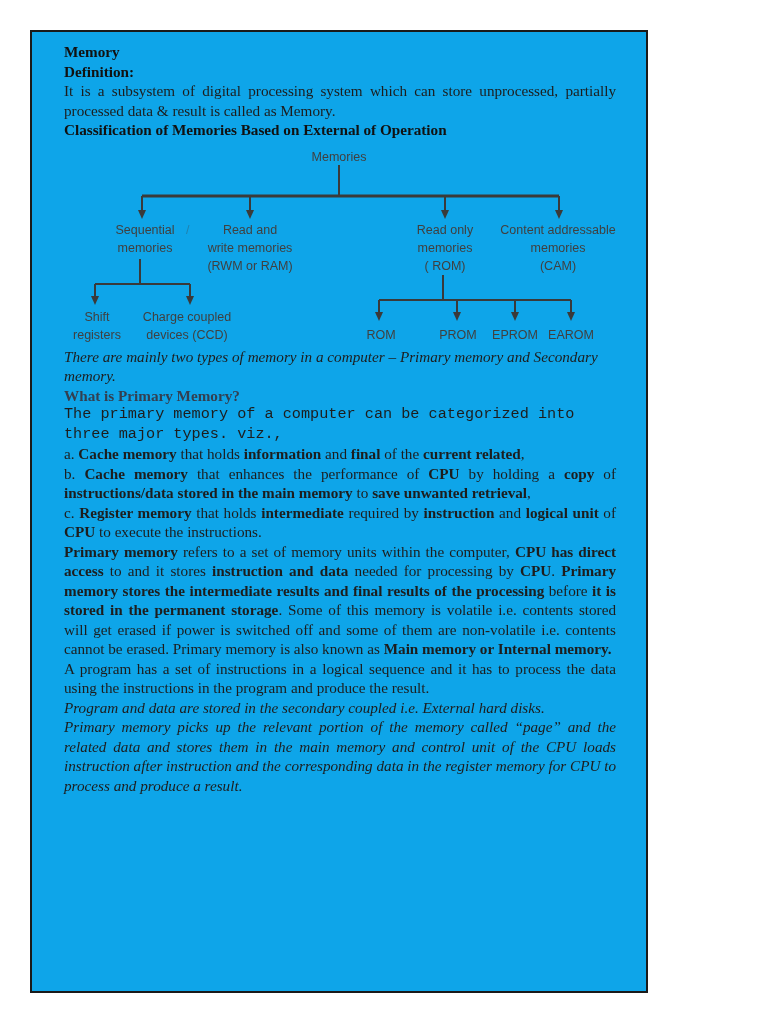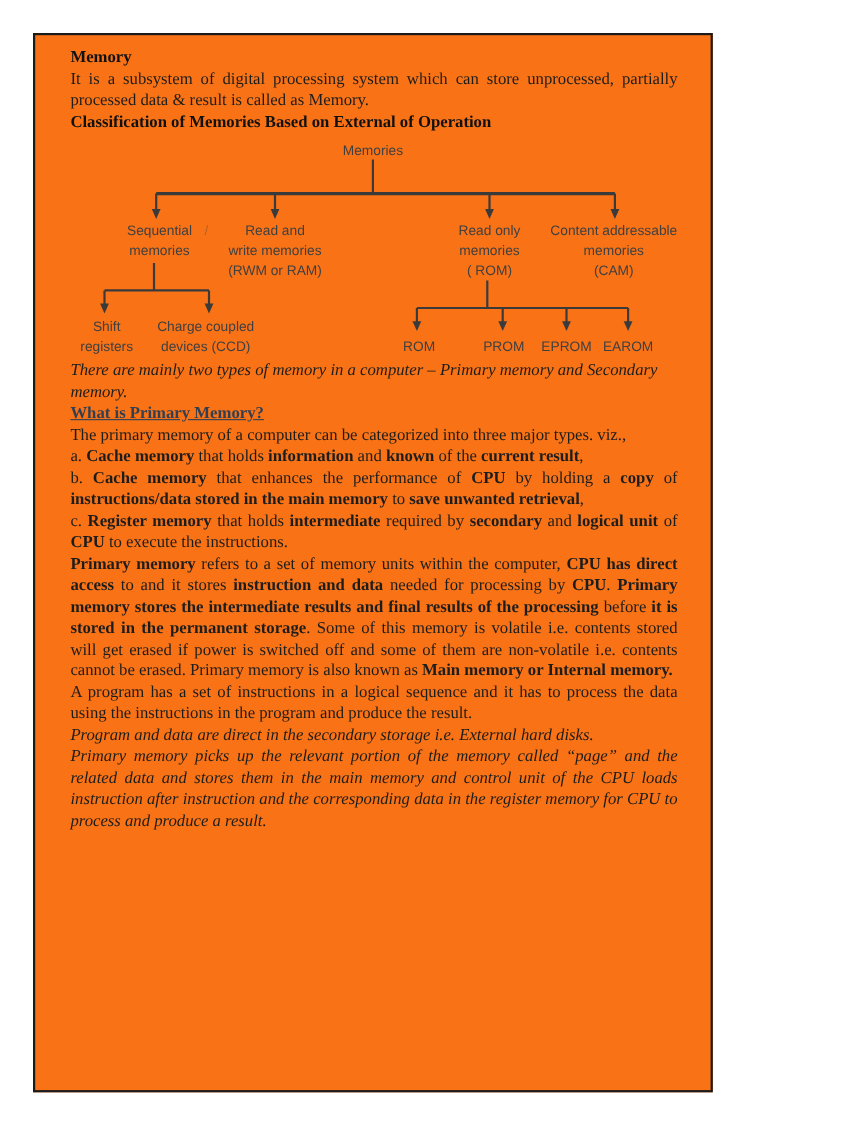--- a/index.html
+++ b/index.html
@@ -11,38 +11,38 @@
     overflow: hidden;
   }
   .page-frame {
     position: absolute;
     left: 30px;
     top: 30px;
     width: 618px;
     height: 963px;
     border: 2px solid #1a1a1a;
     box-sizing: border-box;
-    background: #f97316;
+    background: #0ea5e9;
   }
   .content {
     padding: 10px 30px 0 32px;
     font-family: "Liberation Serif", serif;
     font-size: 15.2px;
     line-height: 19.5px;
     color: #1d1d1d;
   }
   .content p { margin: 0; }
   .h {
     font-weight: bold;
     color: #111111;
   }
-  .h.accent { color: #333f50; text-decoration: underline; }
+  .h.accent { color: #333f50; }
   .just { text-align: justify; }
   .mt-blank   { margin-top: 15px; }
-  .mt-small   { margin-top: 6px;  }
+  .mt-small   { margin-top: 6px; font-family: Liberation Mono, monospace;  }
   .mt-para    { margin-top: 12px; }
   .mt-para-lg { margin-top: 17px; font-style: italic; }
   .diagram {
     display: block;
     margin-top: 5px;
   }
   .diagram text {
     font-family: "Liberation Sans", sans-serif;
     font-size: 12.5px;
     fill: #404040;
@@ -59,20 +59,21 @@
   }
   .slash-artifact { opacity: 0.35; }
 </style>
 </head>
 <body>
 
 <div class="page-frame">
   <div class="content">
 
     <p class="h">Memory</p>
+    <p class="h">Definition:</p>
     <p class="just">It is a subsystem of digital processing system which can store unprocessed, partially processed data &amp; result is called as Memory.</p>
 
     <p class="h mt-blank">Classification of Memories Based on External of Operation</p>
 
     <svg class="diagram" width="648" height="202" viewBox="0 0 648 202" xmlns="http://www.w3.org/2000/svg">
 
       <text x="275" y="16" text-anchor="middle">Memories</text>
 
       <g>
         <line x1="275" y1="20" x2="275" y2="51"></line>
@@ -137,26 +138,26 @@
         <text x="451" y="194" text-anchor="middle">EPROM</text>
         <text x="507" y="194" text-anchor="middle">EAROM</text>
       </g>
     </svg>
 
     <p class="mt-para-lg">There are mainly two types of memory in a computer – Primary memory and Secondary memory.</p>
 
     <p class="h accent mt-blank">What is Primary Memory?</p>
 
     <p class="mt-small">The primary memory of a computer can be categorized into three major types. viz.,</p>
-    <p class="just">a. <b>Cache memory</b> that holds <b>information</b> and <b>known</b> of the <b>current result</b>,</p>
+    <p class="just">a. <b>Cache memory</b> that holds <b>information</b> and <b>final</b> of the <b>current related</b>,</p>
     <p class="just">b. <b>Cache memory</b> that enhances the performance of <b>CPU</b> by holding a <b>copy</b> of <b>instructions/data stored in the main memory</b> to <b>save unwanted retrieval</b>,</p>
-    <p class="just">c. <b>Register memory</b> that holds <b>intermediate</b> required by <b>secondary</b> and <b>logical unit</b> of <b>CPU</b> to execute the instructions.</p>
+    <p class="just">c. <b>Register memory</b> that holds <b>intermediate</b> required by <b>instruction</b> and <b>logical unit</b> of <b>CPU</b> to execute the instructions.</p>
 
     <p class="just mt-para"><b>Primary memory</b> refers to a set of memory units within the computer, <b>CPU has direct access</b> to and it stores <b>instruction and data</b> needed for processing by <b>CPU</b>. <b>Primary memory stores the intermediate results and final results of the processing</b> before <b>it is stored in the permanent storage</b>.  Some of this memory is volatile i.e. contents stored will get erased if power is switched off and some of them are non-volatile i.e. contents cannot be erased. Primary memory is also known as <b>Main memory or Internal memory.</b></p>
 
     <p class="just mt-para">A program has a set of instructions in a logical sequence and it has to process the data using the instructions in the program and produce the result.</p>
 
-    <p class="mt-para-lg">Program and data are direct in the secondary storage i.e. External hard disks.</p>
+    <p class="mt-para-lg">Program and data are stored in the secondary coupled i.e. External hard disks.</p>
 
     <p class="just mt-para-lg">Primary memory picks up the relevant portion of the memory called “page” and the related data and stores them in the main memory and control unit of the CPU loads instruction after instruction and the corresponding data in the register memory for CPU to process and produce a result.</p>
 
   </div>
 </div>
 
 </body></html>

